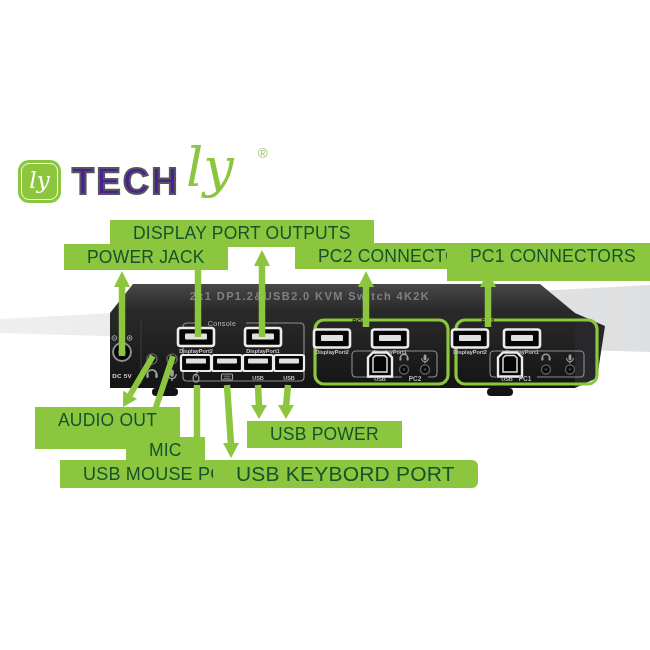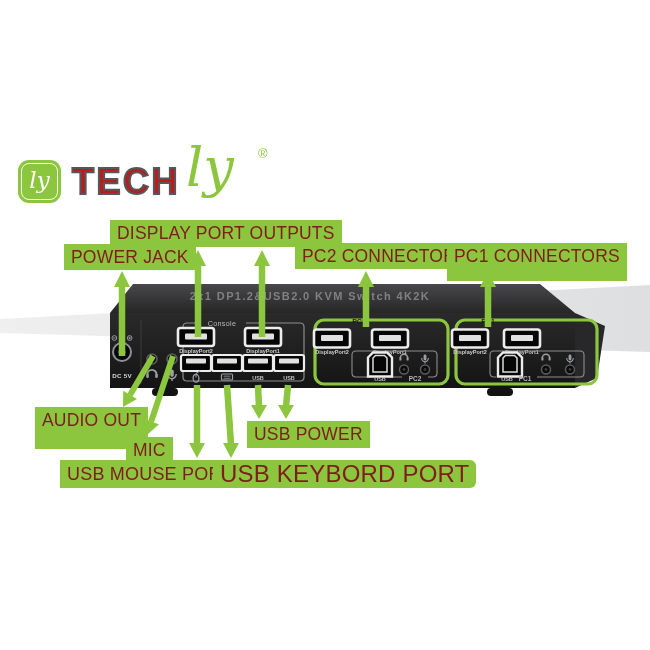--- a/index.html
+++ b/index.html
@@ -1,29 +1,29 @@
 <!DOCTYPE html>
 <html><head>
 <meta charset="utf-8">
 <style>
   html,body{margin:0;padding:0;background:#fff;}
   #stage{position:relative;width:650px;height:650px;background:#ffffff;overflow:hidden;
          font-family:"Liberation Sans",sans-serif;}
   #scene-svg{position:absolute;left:0;top:0;z-index:1;}
-  .callout{position:absolute;z-index:3;background:#8CC63E;color:#7f1d1d;
+  .callout{position:absolute;z-index:3;background:#8CC63E;color:#14532d;
            font-family:"Liberation Sans",sans-serif;font-size:17.5px;letter-spacing:.2px;
-           padding:0 7px;white-space:nowrap;}
+           padding:0 23px;white-space:nowrap;}
   
   .logo{position:absolute;left:16px;top:144px;width:270px;height:72px;z-index:3;}
   .logo-badge{position:absolute;left:2px;top:16px;width:43px;height:43px;background:#8CC63E;border-radius:11px;}
   .logo-badge-inner{position:absolute;inset:3px;border:1.6px solid rgba(255,255,255,.95);border-radius:8px;}
   .logo-badge-ly{position:absolute;inset:0;display:flex;align-items:center;justify-content:center;
                  color:#fff;font-family:"DejaVu Serif",serif;font-style:italic;font-size:23px;padding-bottom:4px;}
   .logo-tech{position:absolute;left:56px;top:17px;font-weight:700;font-size:36px;letter-spacing:2.5px;
-             color:#b91c1c;-webkit-text-stroke:2px #56575b;}
+             color:#4c1d95;-webkit-text-stroke:2px #56575b;}
   @supports not (-webkit-text-stroke: 1px #000){ .logo-tech{color:#56575b;} }
   .logo-ly{position:absolute;left:170px;top:-8px;font-family:"DejaVu Serif",serif;font-style:italic;
            font-size:54px;color:#8CC63E;}
   .logo-reg{position:absolute;left:242px;top:2px;font-size:13px;color:#8CC63E;}
   svg text{font-family:"Liberation Sans",sans-serif;}
 </style>
 </head>
 <body>
 
 <div id="stage">
@@ -221,15 +221,15 @@
   </svg>
 
   <div class="callout" style="left:110px;top:220px;height:27px;line-height:27px;">DISPLAY PORT OUTPUTS</div>
   <div class="callout" style="left:64px;top:244px;height:26px;line-height:26px;text-align:right;">POWER JACK</div>
   <div class="callout" style="left:295px;top:243px;height:26px;line-height:26px;">PC2 CONNECTORS</div>
   <div class="callout" style="left:447px;top:243px;height:38px;line-height:26px;">PC1 CONNECTORS</div>
   <div class="callout" style="left:35px;top:407px;height:42px;line-height:26px;">AUDIO OUT</div>
   <div class="callout" style="left:118px;top:437px;height:26px;line-height:26px;margin-left:8px;">MIC</div>
   <div class="callout" style="left:247px;top:421px;height:27px;line-height:27px;">USB POWER</div>
   <div class="callout" style="left:60px;top:460px;height:28px;line-height:28px;font-size:18px;">USB MOUSE PORT</div>
-  <div class="callout" style="left:213px;top:460px;height:28px;line-height:28px;font-size:24px;border-radius:6px;">USB KEYBORD PORT</div>
+  <div class="callout" style="left:213px;top:460px;height:28px;line-height:28px;font-size:21px;border-radius:6px;">USB KEYBORD PORT</div>
 
 </div>
 
 </body></html>

